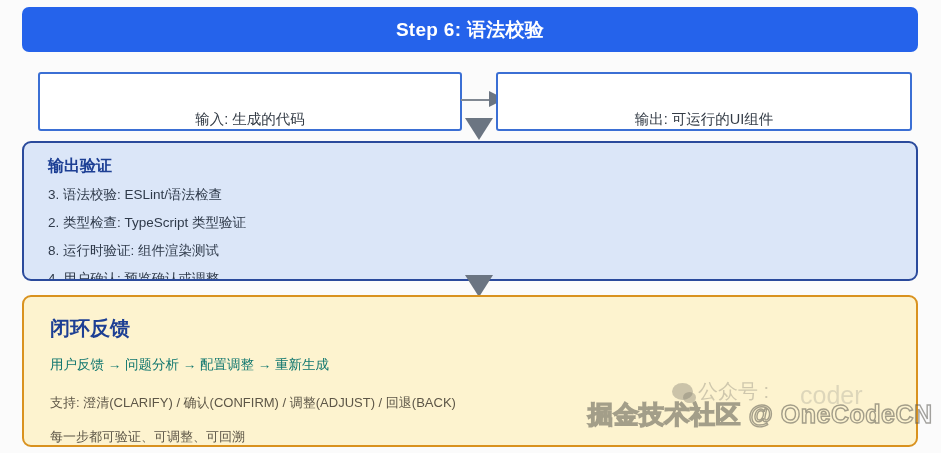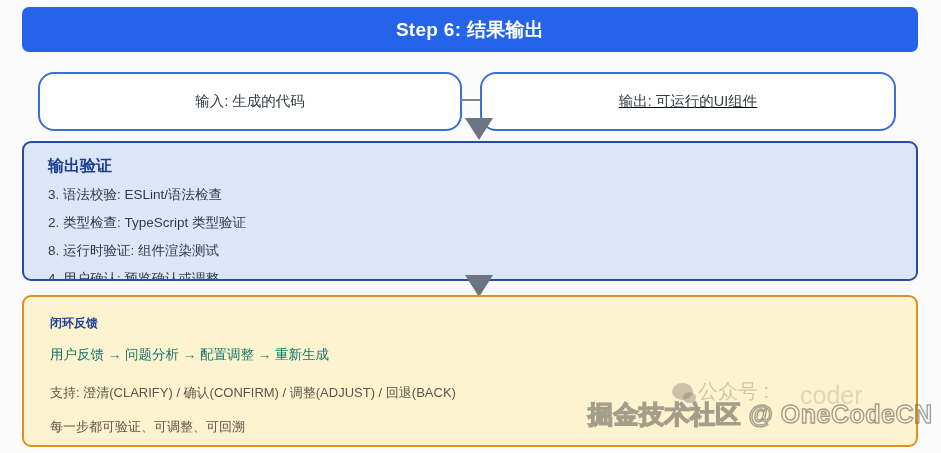--- a/index.html
+++ b/index.html
@@ -18,25 +18,25 @@
     background:#2563eb;border-radius:7px;
     display:flex;align-items:center;justify-content:center;
   }
   .header-title{
     color:#ffffff;font-size:19px;font-weight:bold;letter-spacing:.3px;
   }
 
   
   .io-box{
     position:absolute;top:72px;height:55px;
-    background:#ffffff;border:2px solid #3b6fd4;border-radius:16px;
-    display:flex;align-items:center;justify-content:center;
+    background:#ffffff;border:2px solid #3b6fd4;border-radius:3px;
+    display:flex;align-items:flex-end;justify-content:center;
   }
   .io-left{left:38px;width:420px;}
-  .io-right{left:480px;width:412px;text-decoration:underline;}
+  .io-right{left:496px;width:412px;}
   .io-label{font-size:14.5px;color:#333b45;}
 
   
   .h-arrow{position:absolute;left:461px;top:97px;width:46px;height:6px;}
   .h-arrow .shaft{position:absolute;left:0;top:2px;width:30px;height:2px;background:#808892;}
   .h-arrow .head{
     position:absolute;left:28px;top:-6px;width:0;height:0;
     border-top:8px solid transparent;border-bottom:8px solid transparent;
     border-left:16px solid #6b7582;
   }
@@ -64,21 +64,21 @@
   }
 
   
   .panel-feedback{
     position:absolute;left:22px;top:295px;width:896px;height:152px;
     background:#fdf3cf;border:2px solid #d9921f;border-radius:9px;
     box-sizing:border-box;overflow:hidden;
   }
   .panel-feedback .pad{padding:18px 0 0 26px;}
   .panel-title-orange{
-    font-size:12px;font-weight:bold;color:#1d3f94;margin-bottom:14px;
+    font-size:20px;font-weight:bold;color:#1d3f94;margin-bottom:14px;
   }
   .flow-line{font-size:13.5px;color:#0f766e;margin-bottom:20px;}
   .small-line{font-size:13px;color:#5d5647;margin-bottom:16px;}
 
   
   .wm-main{
     position:absolute;left:588px;top:398px;
     font-size:25px;font-weight:bold;white-space:nowrap;
     color:rgba(255,255,255,0.0);
     -webkit-text-stroke:1.4px rgba(90,88,80,0.55);
@@ -103,21 +103,21 @@
     font-size:25px;white-space:nowrap;
     color:rgba(150,148,138,0.30);pointer-events:none;
   }
 </style>
 </head>
 <body>
 
 <div class="canvas">
 
   <div class="header">
-    <div class="header-title">Step 6: 结果输出</div>
+    <div class="header-title">Step 6: 语法校验</div>
   </div>
 
   <div class="io-box io-left">
     <span class="io-label">输入: 生成的代码</span>
   </div>
 
   <div class="h-arrow">
     <span class="shaft"></span>
     <span class="head"></span>
   </div>

